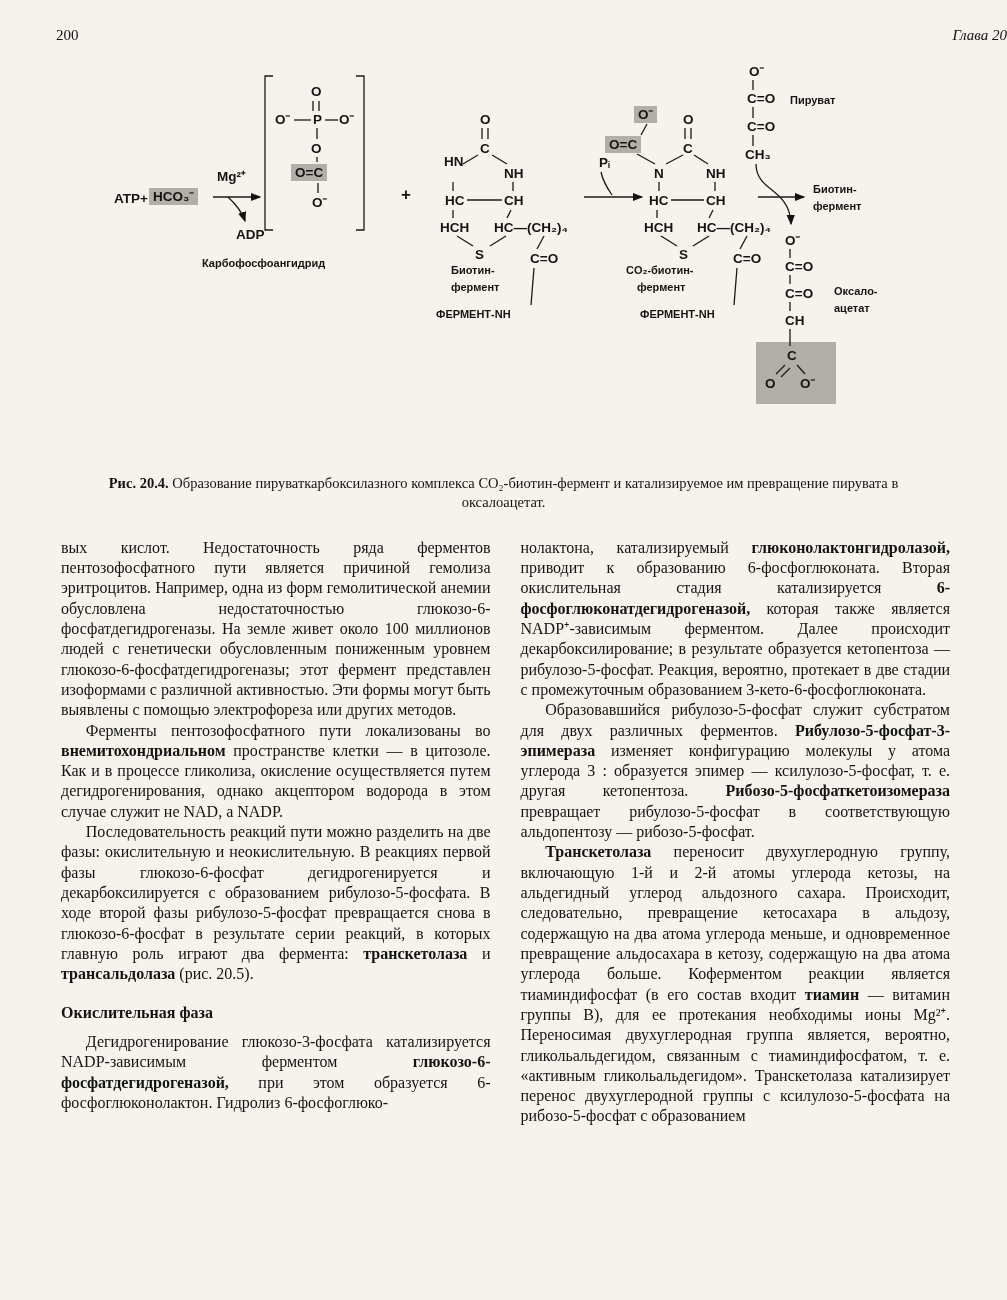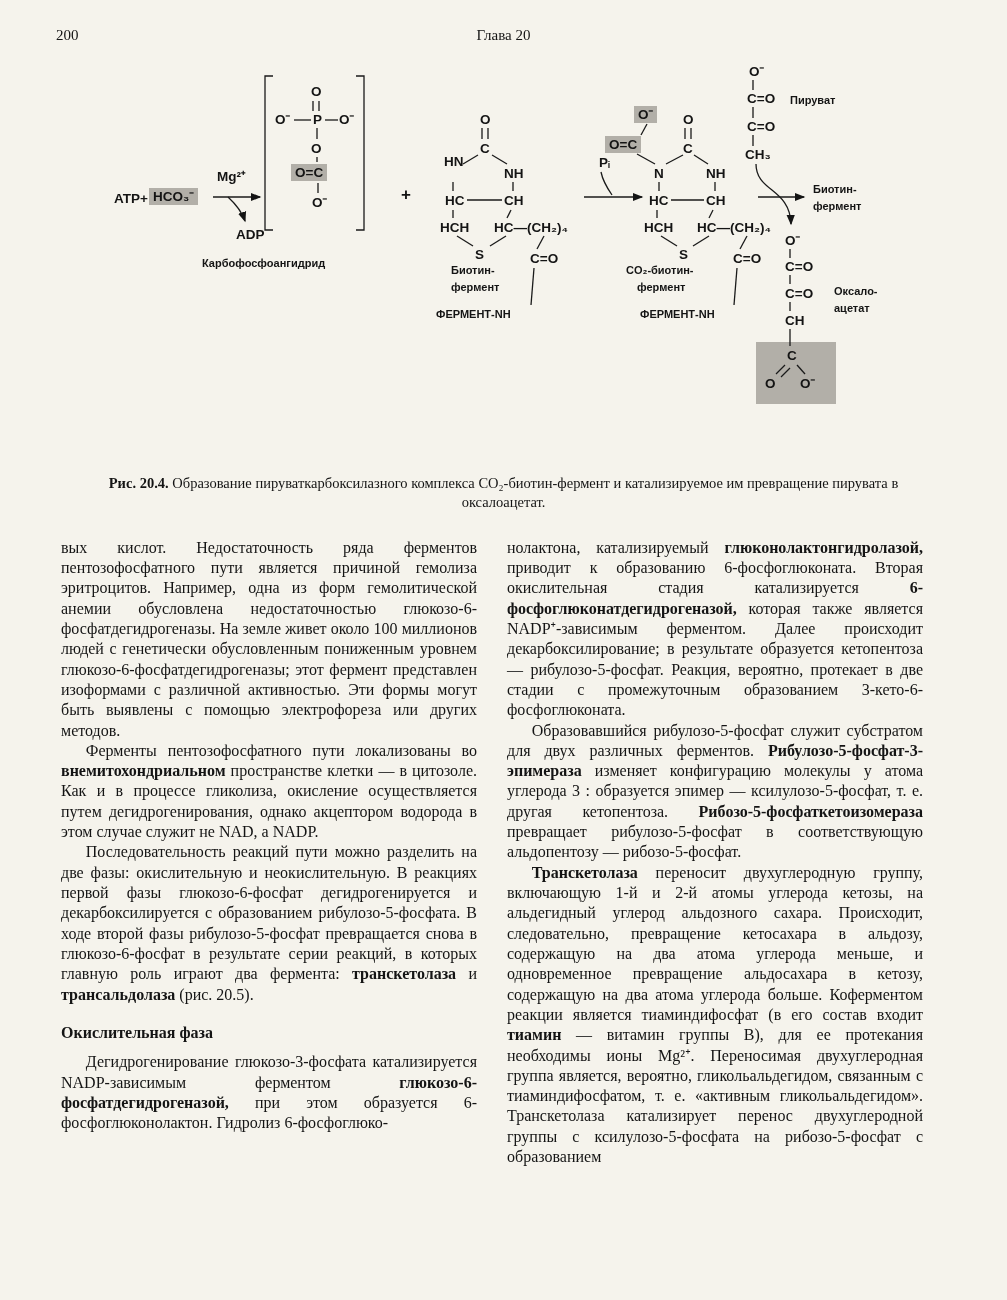--- a/index.html
+++ b/index.html
@@ -1,29 +1,29 @@
 <!DOCTYPE html>
 <html><head>
 <meta charset="utf-8">
 <style>
   *{margin:0;padding:0;box-sizing:border-box}
   html,body{width:1007px}
   body{height:1300px;background:#f5f3ec;font-family:"Liberation Serif",serif;color:#141414;overflow:hidden}
   .page{position:relative;width:1007px;height:1300px}
   .pagehead{position:relative;height:48px}
   .pagenum{position:absolute;left:56px;top:27px;font-size:15px}
-  .chapter{position:absolute;left:0;right:0;top:27px;text-align:center;font-size:15px}
+  .chapter{position:absolute;left:0;right:0;top:27px;text-align:right;font-style:italic;font-size:15px}
   .diagram{position:relative;height:400px;margin-top:12px}
   .bonds{position:absolute;left:0;top:0}
   .lbl{position:absolute;white-space:nowrap;font-family:"Liberation Sans",sans-serif;font-size:13.5px;font-weight:700;line-height:15px;color:#141414}
   .hl{background:#b2afa8;padding:1px 4px}
   .name{font-size:11px}
   .plus{font-size:17px}
   .caption{width:872px;margin:14px auto 0;text-align:center;font-size:14.5px;line-height:1.3}
-  .columns{display:flex;gap:30px;padding:0 84px 0 61px;margin-top:26px;font-size:16px;line-height:1.27;text-align:justify}
+  .columns{display:flex;gap:30px;padding:0 57px 0 61px;margin-top:26px;font-size:16px;line-height:1.27;text-align:justify}
   .col{flex:1;min-width:0}
   .col p{margin:0}
   .col p.ind{text-indent:1.55em}
   .col h2{font-size:16px;font-weight:700;text-align:left}
   .col h2.caps{margin:13px 0 7px;letter-spacing:.3px}
   .col h2.sub{margin:18px 0 9px}
 </style>
 </head>
 <body>
 

